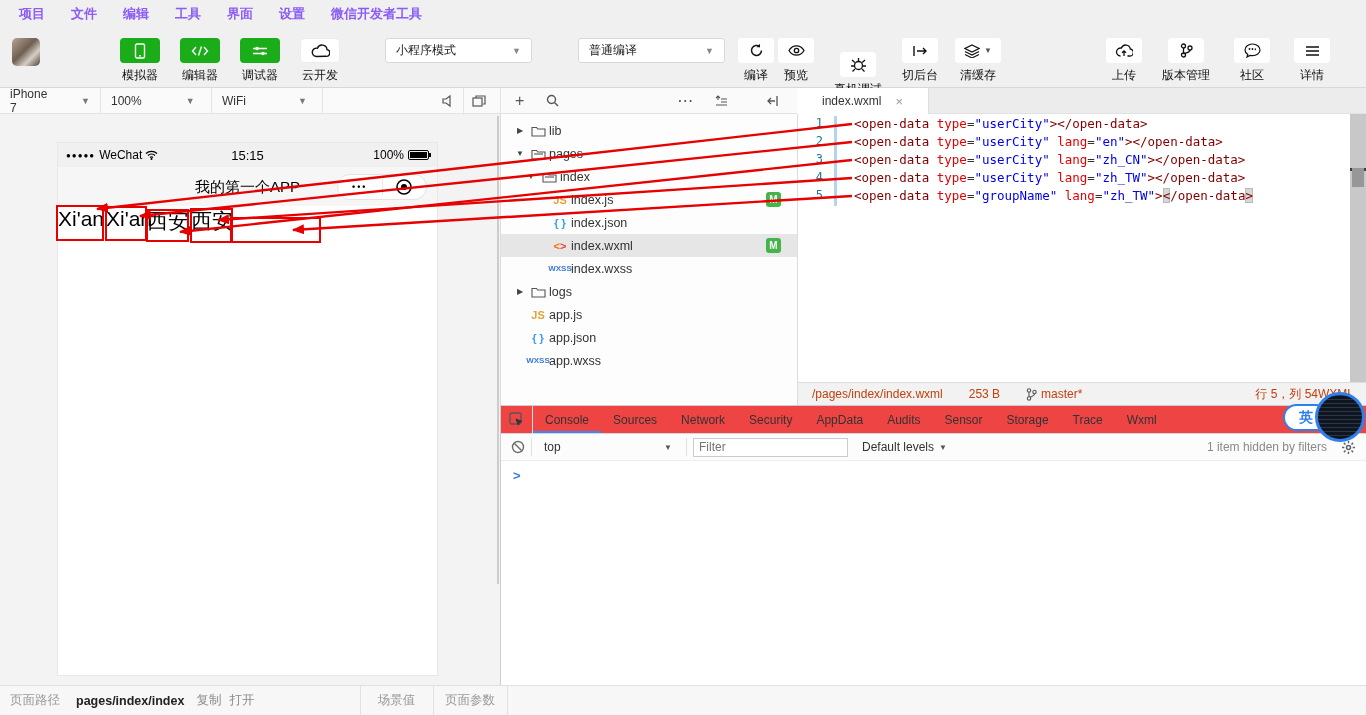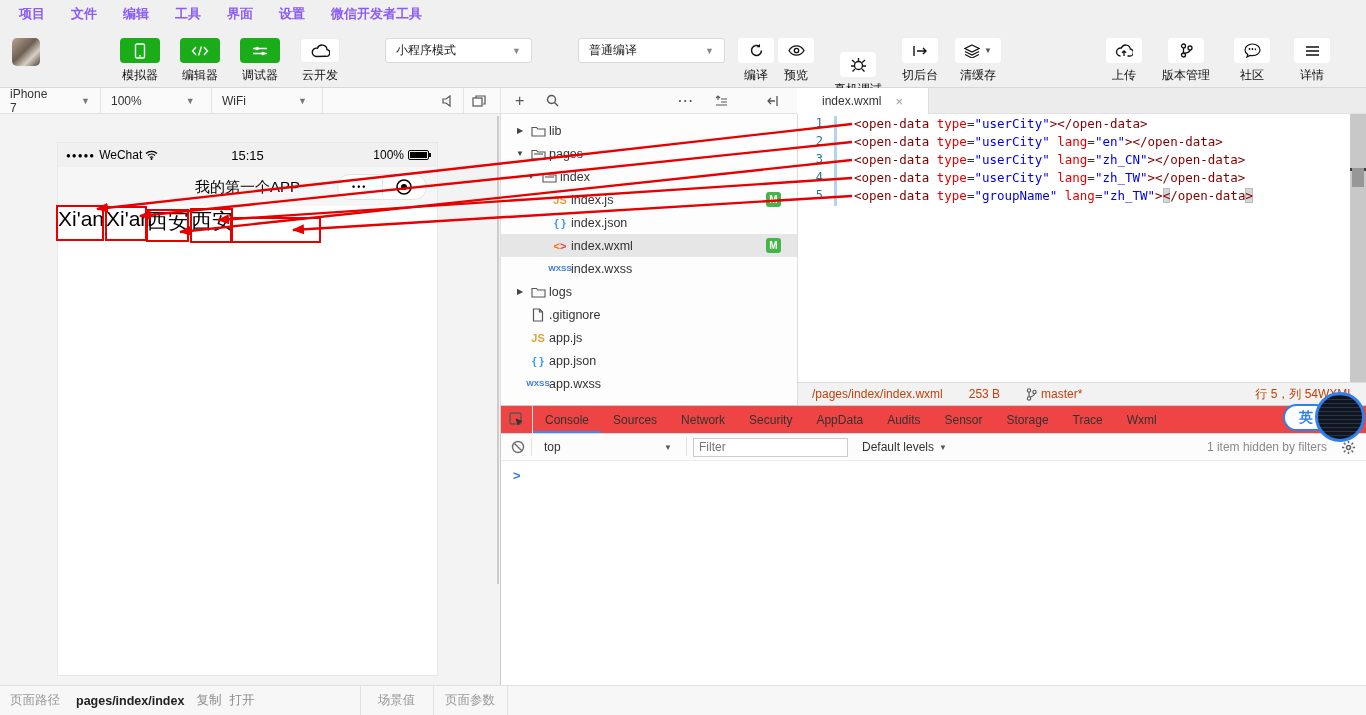--- a/index.html
+++ b/index.html
@@ -436,30 +436,20 @@
       <span>index.wxss</span>
     </div>
     <div class="trow" style="padding-left: 12px;">
       <span class="tarrow">▶</span>
       <span class="ticon">
         <svg class="ic" width="15" height="12" viewBox="0 0 15 12">
           <path d="M1 2.5h4.5l1.3 1.5H14v7H1z" fill="none" stroke="#555" stroke-width="1.1"></path>
         </svg>
       </span>
       <span>logs</span>
-    </div>
-    <div class="trow" style="padding-left: 12px;">
-      <span class="tarrow"></span>
-      <span class="ticon">
-        <svg class="ic" width="12" height="14" viewBox="0 0 12 14">
-          <path d="M1.5 1h6L10.5 4v9h-9z" fill="none" stroke="#555" stroke-width="1.2"></path>
-          <path d="M7.5 1v3h3" fill="none" stroke="#555" stroke-width="1.2"></path>
-        </svg>
-      </span>
-      <span>.gitignore</span>
     </div>
     <div class="trow" style="padding-left: 12px;">
       <span class="tarrow"></span>
       <span class="ticon">
         <span class="js-ic">JS</span>
       </span>
       <span>app.js</span>
     </div>
     <div class="trow" style="padding-left: 12px;">
       <span class="tarrow"></span>

